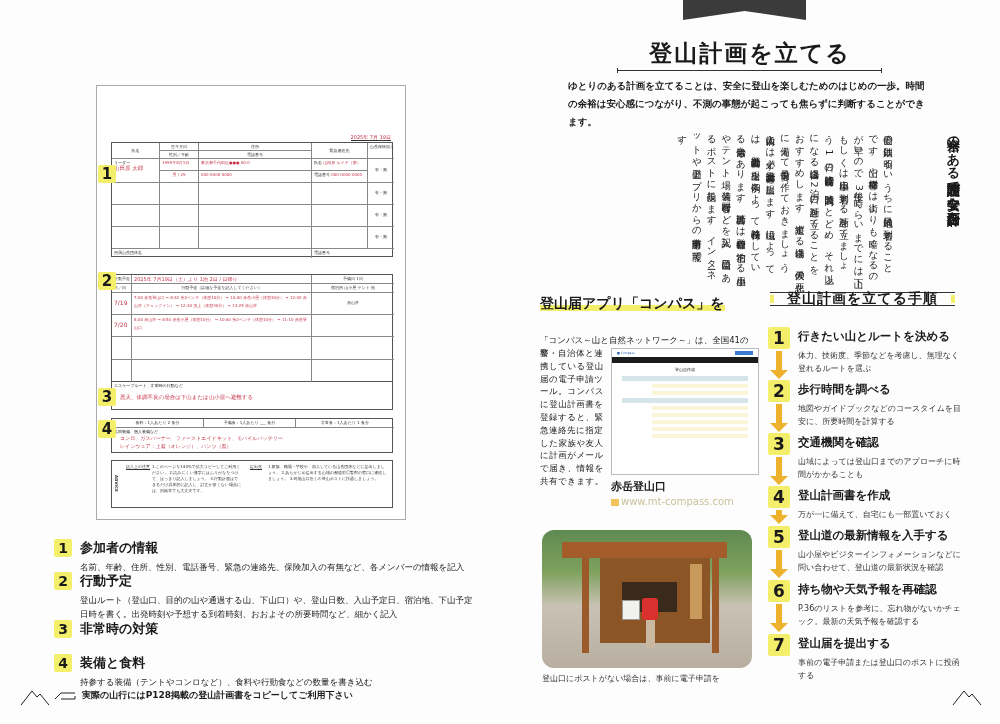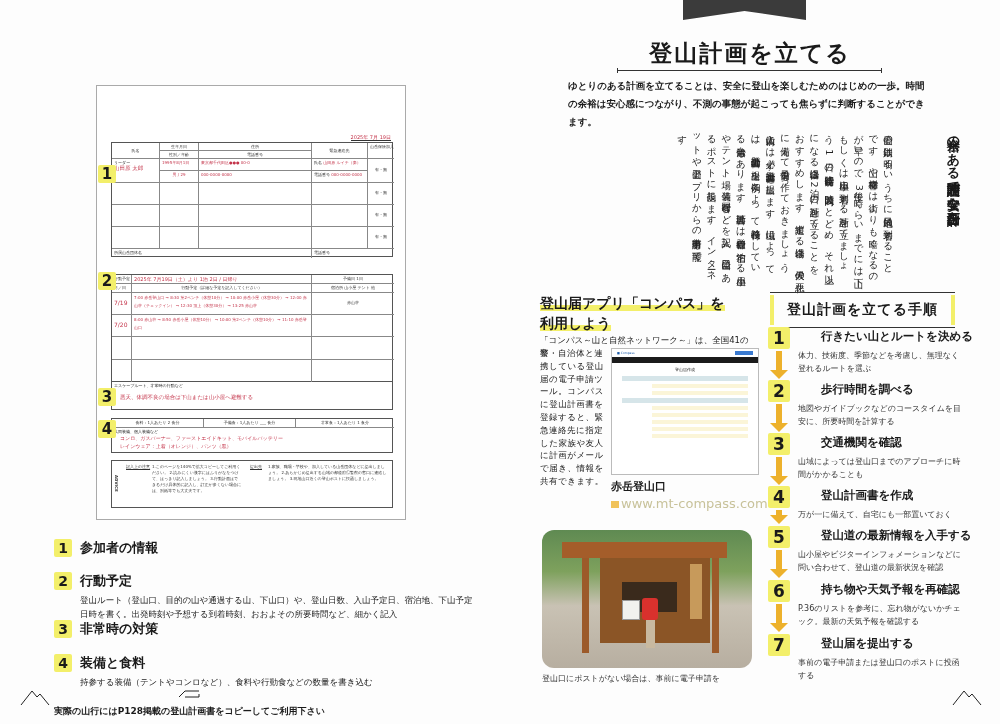--- a/index.html
+++ b/index.html
@@ -69,49 +69,49 @@
   .compass-lead { position: absolute; left: 540px; top: 334px; width: 215px; font-size: 8.5px; line-height: 13px; }
   .compass-body { position: absolute; left: 540px; top: 347px; width: 72px; font-size: 8.5px; line-height: 12.8px; letter-spacing: 0.5px; }
   .compass-shot { position: absolute; left: 611px; top: 348px; width: 148px; height: 127px; border: 1px solid #bbb; background: #fff; }
   .cs-top { height: 8px; display: flex; justify-content: space-between; align-items: center; padding: 0 5px; font-size: 3px; color: #1a5aa8; }
   .cs-btn { width: 18px; height: 4px; background: #3a7ad0; }
   .cs-bar { height: 6px; background: #1b1b1b; }
   .cs-heading { text-align: center; font-size: 4px; margin: 4px 0; }
   .cs-row { height: 5px; margin: 3px 10px; background: #d6e5e9; }
   .cs-field { height: 4px; margin: 3px 10px 3px 40px; background: #fbf5d8; }
   .compass-name { position: absolute; left: 611px; top: 479px; font-size: 11px; font-weight: bold; }
-  .compass-url { position: absolute; left: 611px; top: 496px; font-size: 13px; color: #c8c29a; }
+  .compass-url { position: absolute; left: 611px; top: 496px; font-size: 10px; color: #c8c29a; }
   .compass-url::before { content: ""; display: inline-block; width: 8px; height: 7px; background: #f1c35a; margin-right: 2px; vertical-align: middle; }
 
   
   .photo { position: absolute; left: 542px; top: 530px; width: 210px; height: 138px; border-radius: 12px; overflow: hidden;
     background: linear-gradient(180deg, #5f8a52 0%, #7ea15d 30%, #c9c2b4 55%, #b7aea0 100%); }
   .hut { position: absolute; left: 20px; top: 12px; width: 165px; height: 110px; }
   .hut-roof { position: absolute; left: 0; top: 0; width: 165px; height: 16px; background: #a45d2a; }
   .hut-wall { position: absolute; left: 38px; top: 16px; width: 110px; height: 85px; background: #8b5526; }
   .hut-window { position: absolute; left: 60px; top: 40px; width: 55px; height: 30px; background: #3a2a1c; }
   .hut-post { position: absolute; top: 16px; width: 7px; height: 95px; background: #9c5a2a; }
   .hut-sign { position: absolute; left: 128px; top: 22px; width: 12px; height: 55px; background: #c79a5b; }
   .hiker-pack { position: absolute; left: 80px; top: 56px; width: 16px; height: 22px; background: #d9312d; border-radius: 3px; }
   .hiker-legs { position: absolute; left: 84px; top: 78px; width: 9px; height: 28px; background: #c8b9a0; }
   .postbox { position: absolute; left: 60px; top: 58px; width: 18px; height: 20px; background: #f1f1ee; border: 1px solid #999; }
   .photo-caption { position: absolute; left: 542px; top: 673px; font-size: 8px; color: #333; }
 
   
   .steps-title {
-    position: absolute; left: 770px; top: 292px; width: 185px; height: 36px;
+    position: absolute; left: 770px; top: 292px; width: 185px; height: 14px;
     border-top: 1.5px solid #333; border-bottom: 1.5px solid #333;
     display: flex; align-items: center; justify-content: center;
     font-size: 14px; font-weight: bold; letter-spacing: 1px;
   }
   .steps-title::before, .steps-title::after { content: ""; position: absolute; top: 2px; bottom: 2px; width: 4px; background: #f3ef6a; }
   .steps-title::before { left: 0; } .steps-title::after { right: 0; }
   .step { position: absolute; left: 768px; width: 200px; }
   .step-num { position: absolute; left: 0; top: 0; width: 22px; height: 22px; background: #f3ef6a; font-size: 17px; font-weight: bold; display: flex; align-items: center; justify-content: center; border-radius: 2px; }
-  .step-title { position: absolute; left: 30px; top: 2px; font-size: 11.5px; font-weight: bold; white-space: nowrap; margin-left: 23px; }
+  .step-title { position: absolute; left: 30px; top: 2px; font-size: 11.5px; font-weight: bold; white-space: nowrap; }
   .step-text { position: absolute; left: 30px; top: 22px; width: 165px; font-size: 8px; line-height: 13px; color: #333; }
   .step-arrow { position: absolute; left: 8px; top: 24px; width: 6px; background: #edb12c; }
   .step-arrow::after { content: ""; position: absolute; left: -6px; bottom: -8px; border-left: 9px solid transparent; border-right: 9px solid transparent; border-top: 9px solid #edb12c; }
 </style>
 </head>
 <body>
 
 <div class="page-left">
 
 
@@ -211,20 +211,21 @@
   <div class="num-badge" style="left:98px;top:165px;">1</div>
   <div class="num-badge" style="left:98px;top:272px;">2</div>
   <div class="num-badge" style="left:98px;top:388px;">3</div>
   <div class="num-badge" style="left:98px;top:420px;">4</div>
 
   <div class="exp-item" style="top:539px;">
     <div class="exp-head">
         <div class="exp-num">1</div>
         <div class="exp-title">参加者の情報</div>
       </div>
+    <div class="exp-text">名前、年齢、住所、性別、電話番号、緊急の連絡先、保険加入の有無など、各メンバーの情報を記入</div>
   </div>
   <div class="exp-item" style="top:572px;">
     <div class="exp-head">
         <div class="exp-num">2</div>
         <div class="exp-title">行動予定</div>
       </div>
     <div class="exp-text">登山ルート（登山口、目的の山や通過する山、下山口）や、登山日数、入山予定日、宿泊地、下山予定日時を書く。出発時刻や予想する到着時刻、おおよその所要時間など、細かく記入</div>
   </div>
   <div class="exp-item" style="top:620px;">
     <div class="exp-head">
@@ -238,41 +239,40 @@
         <div class="exp-title">装備と食料</div>
       </div>
     <div class="exp-text">持参する装備（テントやコンロなど）、食料や行動食などの数量を書き込む</div>
   </div>
 
   <svg class="mtn" style="left:20px;top:688px;" viewBox="0 0 30 18">
     <polyline points="1,17 12,3 17,9 20,6 29,17" fill="none" stroke="#222" stroke-width="1"></polyline>
   </svg>
   <div class="page-num" style="left:31px;top:697px;margin-top:28px;">67</div>
 
-  <div class="copy-note" style="left:54px;top:689px;flex-direction:column;">
+  <div class="copy-note" style="left:54px;top:689px;">
     <svg width="22" height="10" viewBox="0 0 22 10">
         <path d="M1 8 L7 2 L21 2 M7 8 L21 8 L21 5" fill="none" stroke="#222" stroke-width="1"></path>
       </svg>
     <span>実際の山行にはP128掲載の登山計画書をコピーしてご利用下さい</span>
   </div>
 </div>
 
 <div class="page-right"></div>
 
 <div class="top-banner"></div>
 <div class="main-title">登山計画を立てる</div>
 <div class="title-rule"></div>
 <div class="lead">ゆとりのある計画を立てることは、安全に登山を楽しむためのはじめの一歩。時間の余裕は安心感につながり、不測の事態が起こっても焦らずに判断することができます。</div>
 
 <div class="vert-wrap vert-head">余裕のある時間設定で安全な山行計画を</div>
 <div class="vert-wrap vert-body">登山の鉄則は明るいうちに目的地に到着することです。山や樹林帯では街よりも暗くなるのが早いので、午後3時くらいまでには下山もしくは山小屋に到着する計画を立てましょう。1日の歩行時間は8時間以内にとどめ、それ以上になる場合は1泊2日の計画を立てることをおすすめします。縦走する場合は、天候の悪化に備えて予備日を作っておきましょう。　入山前には必ず登山計画書を提出します。山域によっては、登山計画書の提出を条例によって義務付けしている自治体もあります。計画書には登山行程や宿泊する山小屋やテント場、装備、同行者などを記入し、登山口にあるポストに投函します。インターネットや登山アプリからの事前申請も可能です。</div>
 
 <div class="compass-title">
   <div><span>登山届アプリ「コンパス」を</span></div>
-  <div><span>利用しよう</span></div>
 </div>
 <div class="compass-lead">「コンパス～山と自然ネットワーク～」は、全国41の警</div>
 <div class="compass-body">察・自治体と連携している登山届の電子申請ツール。コンパスに登山計画書を登録すると、緊急連絡先に指定した家族や友人に計画がメールで届き、情報を共有できます。</div>
 
 <div class="compass-shot">
   <div class="cs-top">
       <span>■ Compass</span>
       <span class="cs-btn"></span>
     </div>
   <div class="cs-bar"></div>

